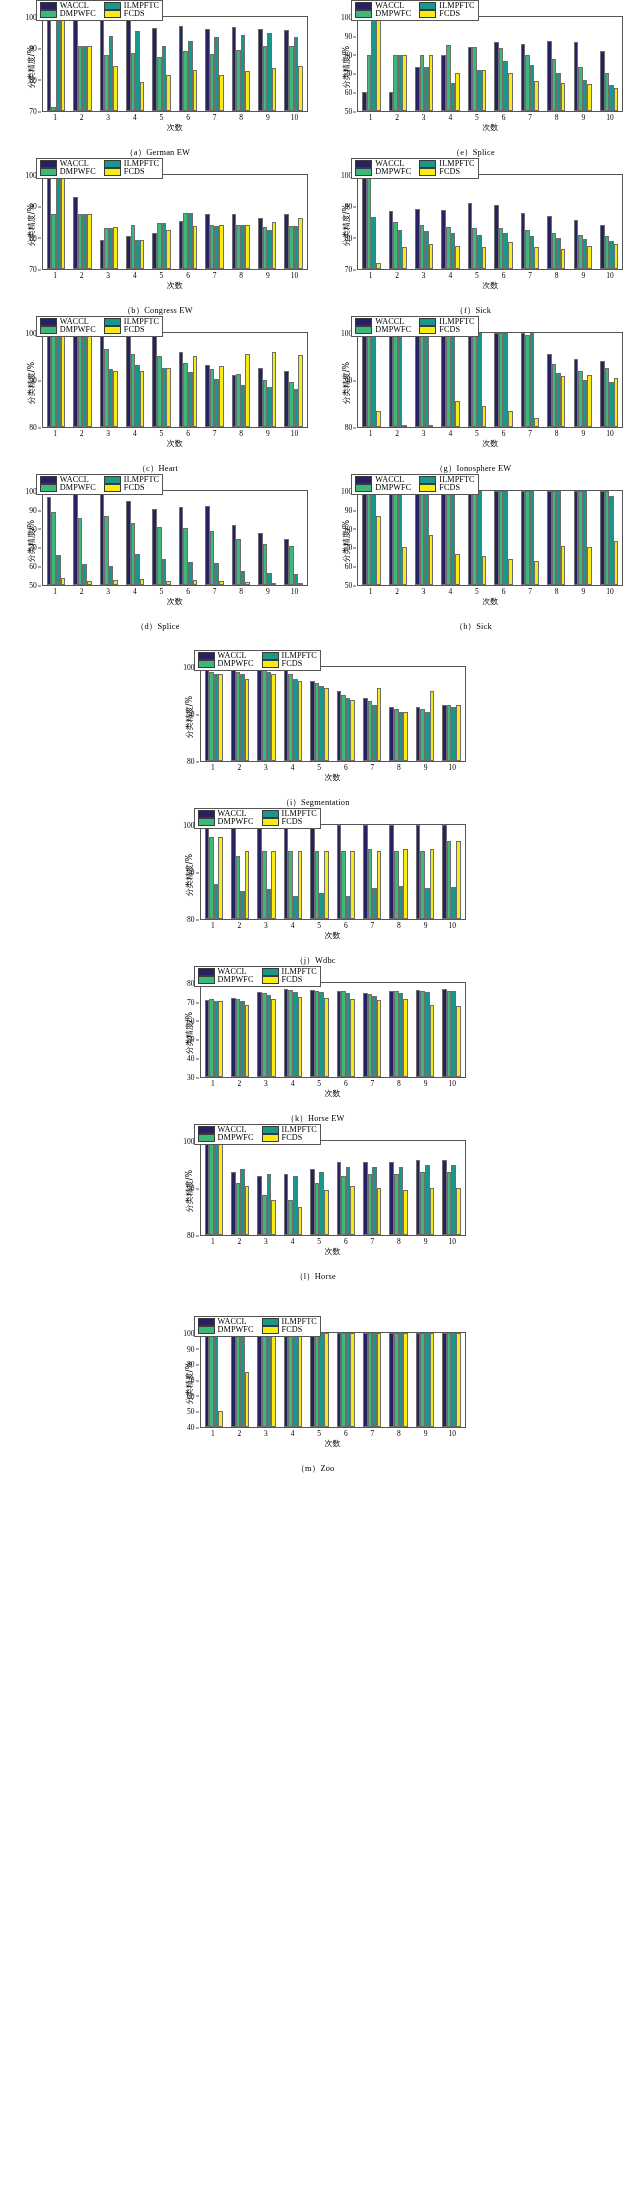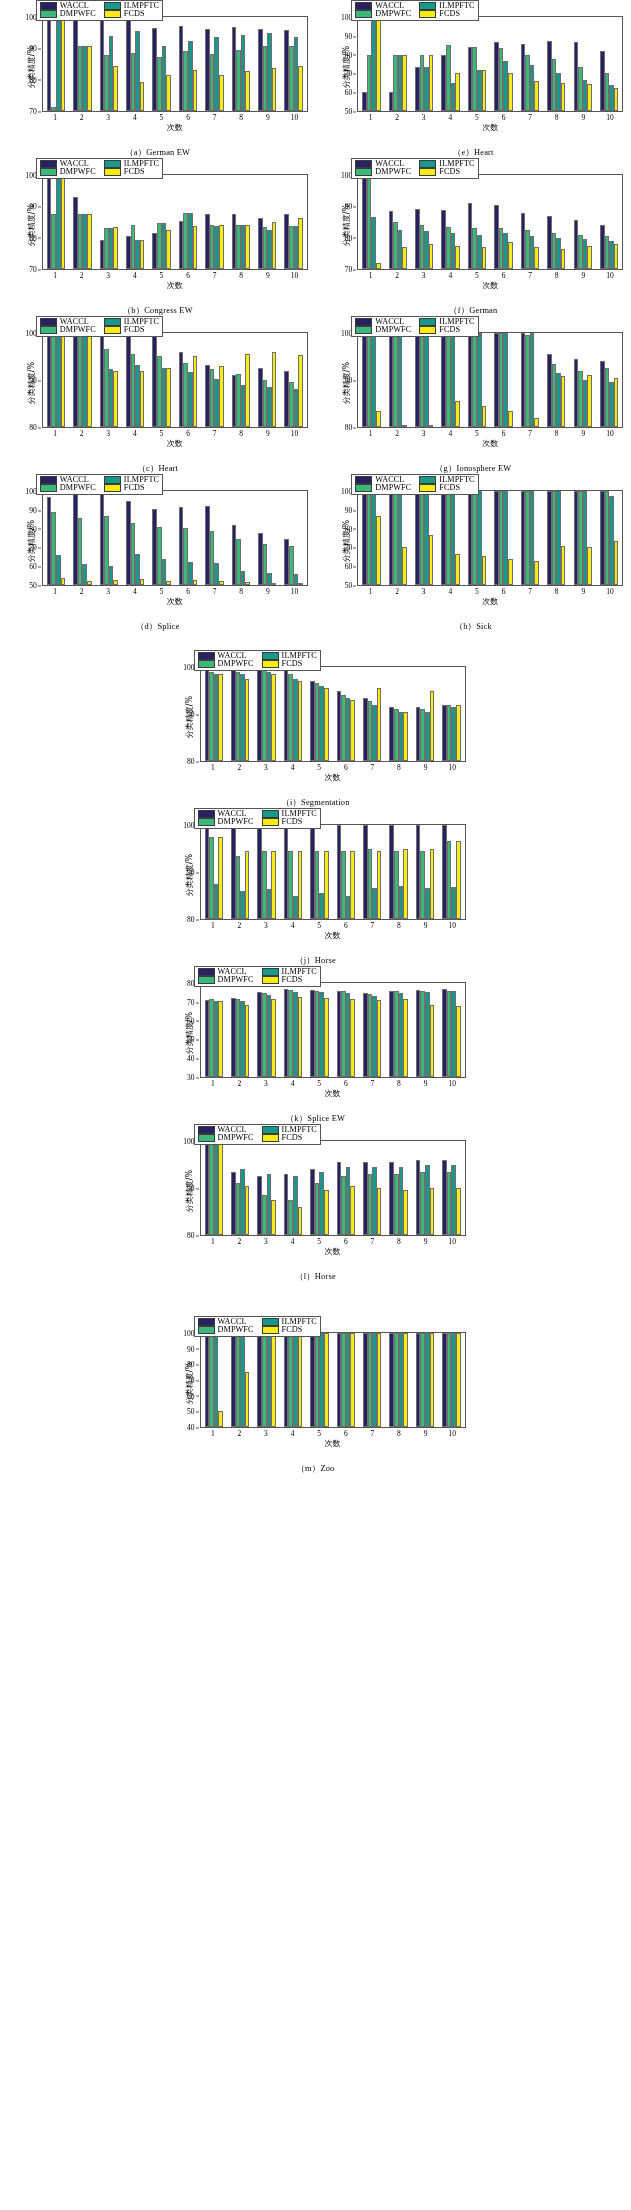--- a/index.html
+++ b/index.html
@@ -252,21 +252,21 @@
               <span class="xtick">4</span>
               <span class="xtick">5</span>
               <span class="xtick">6</span>
               <span class="xtick">7</span>
               <span class="xtick">8</span>
               <span class="xtick">9</span>
               <span class="xtick">10</span>
             </div>
             <div class="xlabel">次数</div>
           </div>
-          <div class="caption">（e）Heart</div>
+          <div class="caption">（e）Splice</div>
         </div>
       </div>
       <div class="cell">
         <div class="panel">
           <div class="legend">
             <div class="lg-item">
               <span class="sw" style="background:#262262"></span>
               <span class="lg-txt">WACCL</span>
             </div>
             <div class="lg-item">
@@ -470,21 +470,21 @@
               <span class="xtick">4</span>
               <span class="xtick">5</span>
               <span class="xtick">6</span>
               <span class="xtick">7</span>
               <span class="xtick">8</span>
               <span class="xtick">9</span>
               <span class="xtick">10</span>
             </div>
             <div class="xlabel">次数</div>
           </div>
-          <div class="caption">（f）German</div>
+          <div class="caption">（f）Sick</div>
         </div>
       </div>
       <div class="cell">
         <div class="panel">
           <div class="legend">
             <div class="lg-item">
               <span class="sw" style="background:#262262"></span>
               <span class="lg-txt">WACCL</span>
             </div>
             <div class="lg-item">
@@ -1126,21 +1126,21 @@
             <span class="xtick">4</span>
             <span class="xtick">5</span>
             <span class="xtick">6</span>
             <span class="xtick">7</span>
             <span class="xtick">8</span>
             <span class="xtick">9</span>
             <span class="xtick">10</span>
           </div>
           <div class="xlabel">次数</div>
         </div>
-        <div class="caption">（j）Horse</div>
+        <div class="caption">（j）Wdbc</div>
       </div>
     </div>
     <div class="cell wide">
       <div class="panel">
         <div class="legend">
           <div class="lg-item">
             <span class="sw" style="background:#262262"></span>
             <span class="lg-txt">WACCL</span>
           </div>
           <div class="lg-item">
@@ -1237,21 +1237,21 @@
             <span class="xtick">4</span>
             <span class="xtick">5</span>
             <span class="xtick">6</span>
             <span class="xtick">7</span>
             <span class="xtick">8</span>
             <span class="xtick">9</span>
             <span class="xtick">10</span>
           </div>
           <div class="xlabel">次数</div>
         </div>
-        <div class="caption">（k）Splice EW</div>
+        <div class="caption">（k）Horse EW</div>
       </div>
     </div>
     <div class="cell wide">
       <div class="panel">
         <div class="legend">
           <div class="lg-item">
             <span class="sw" style="background:#262262"></span>
             <span class="lg-txt">WACCL</span>
           </div>
           <div class="lg-item">

